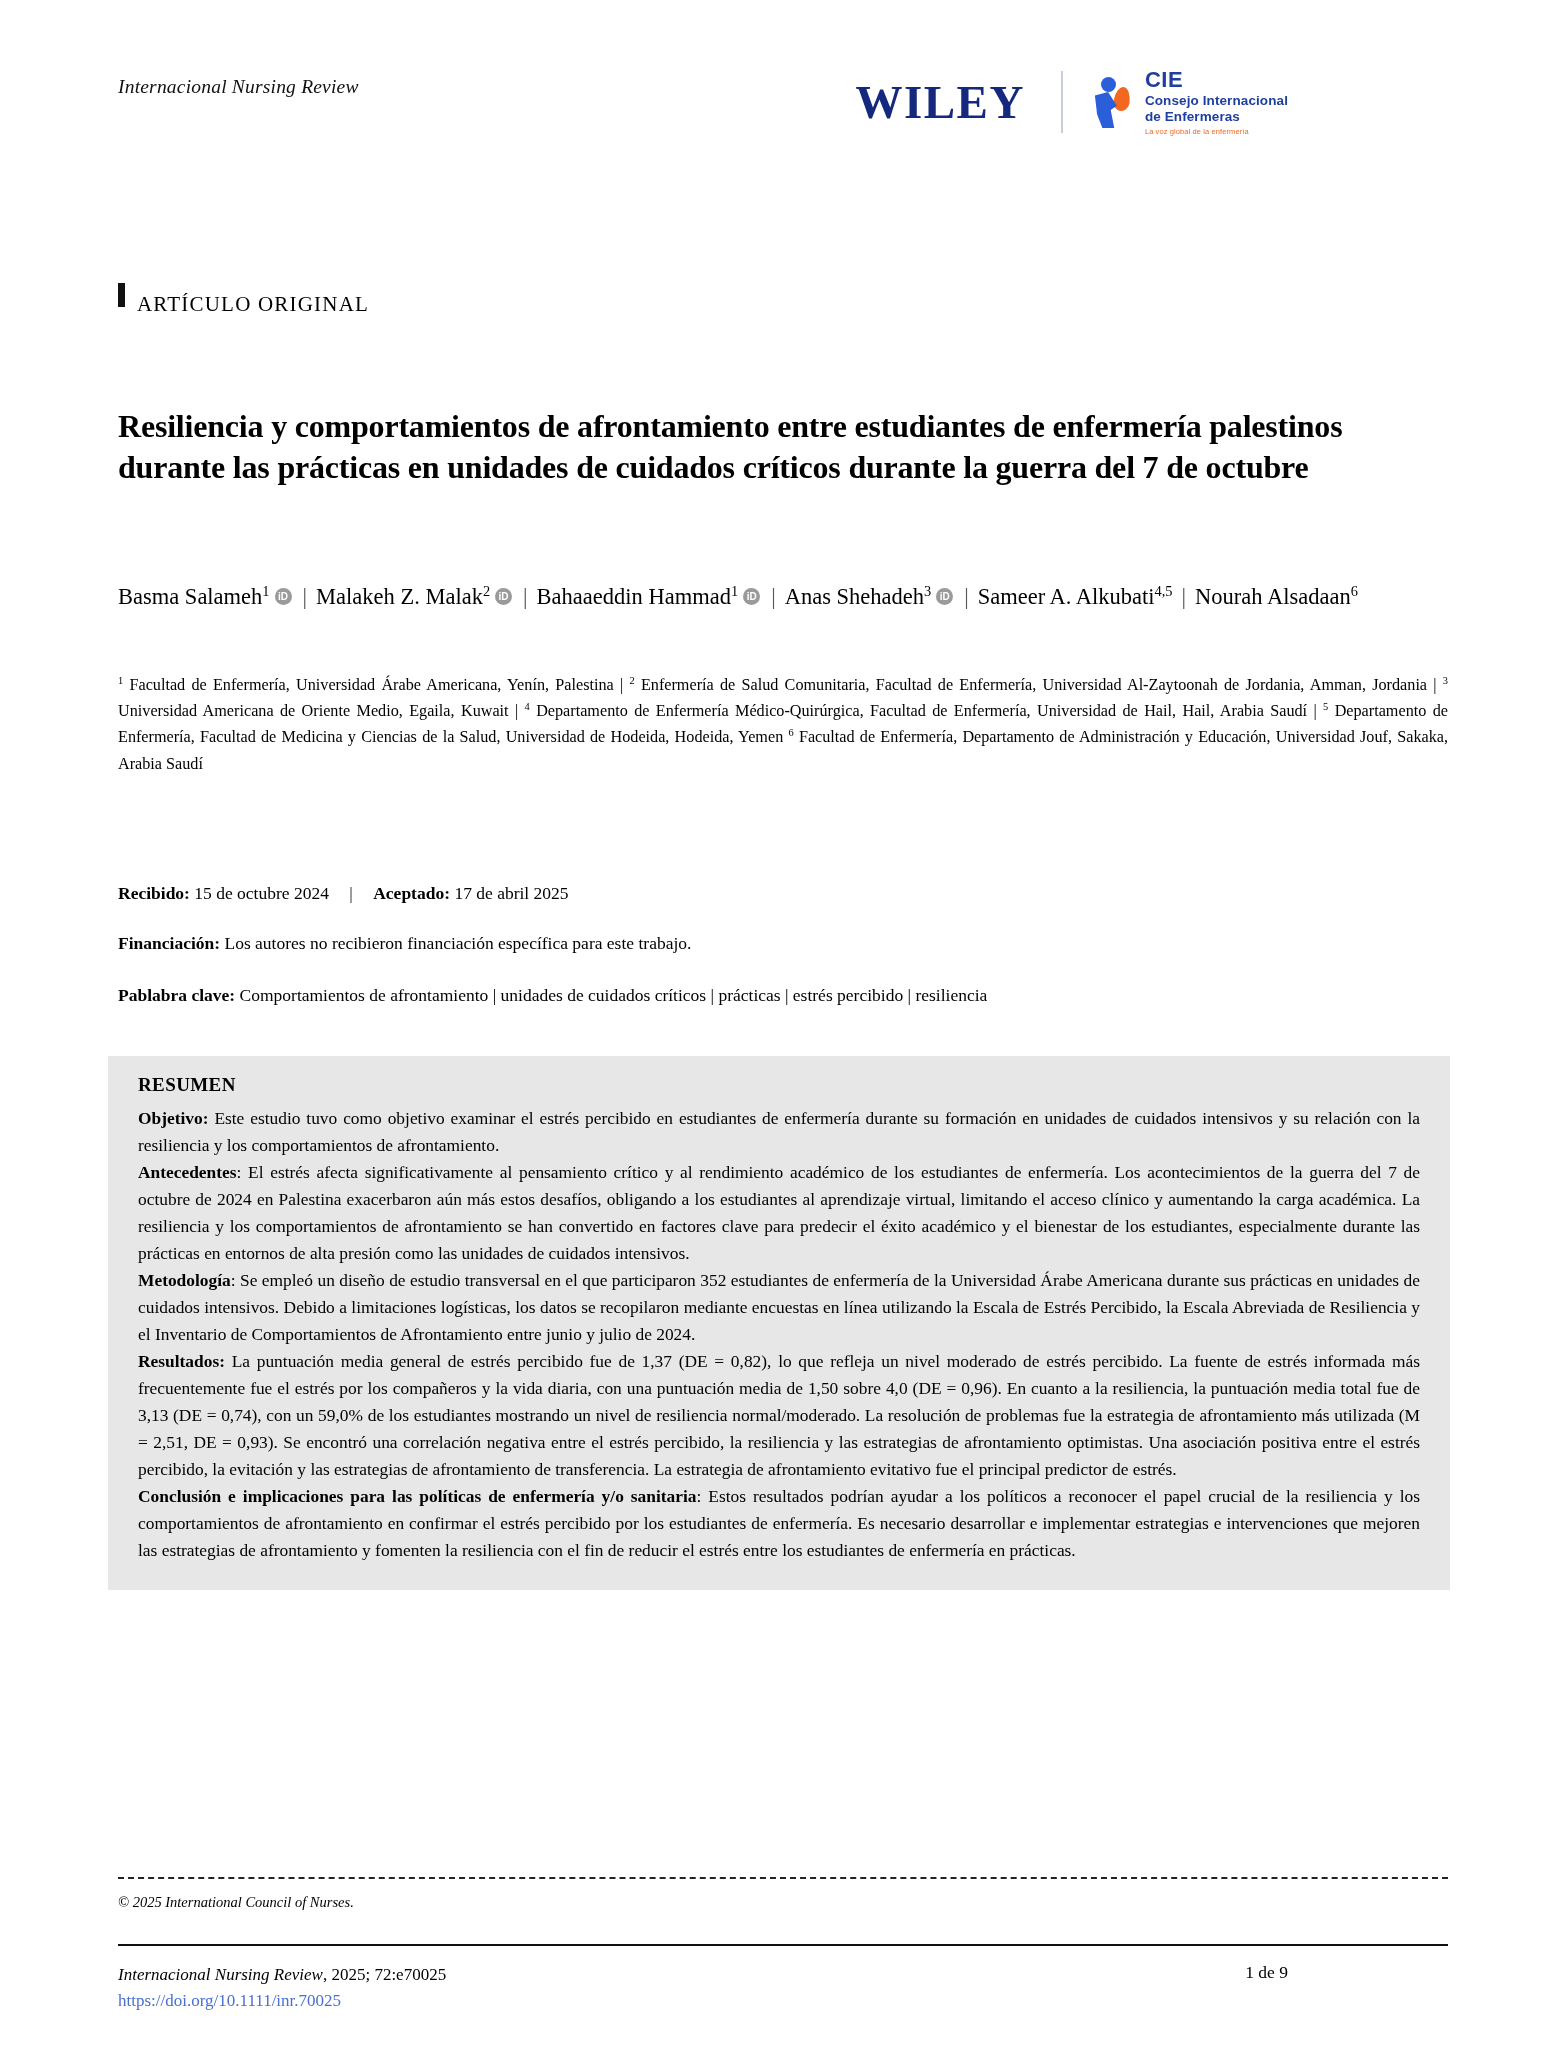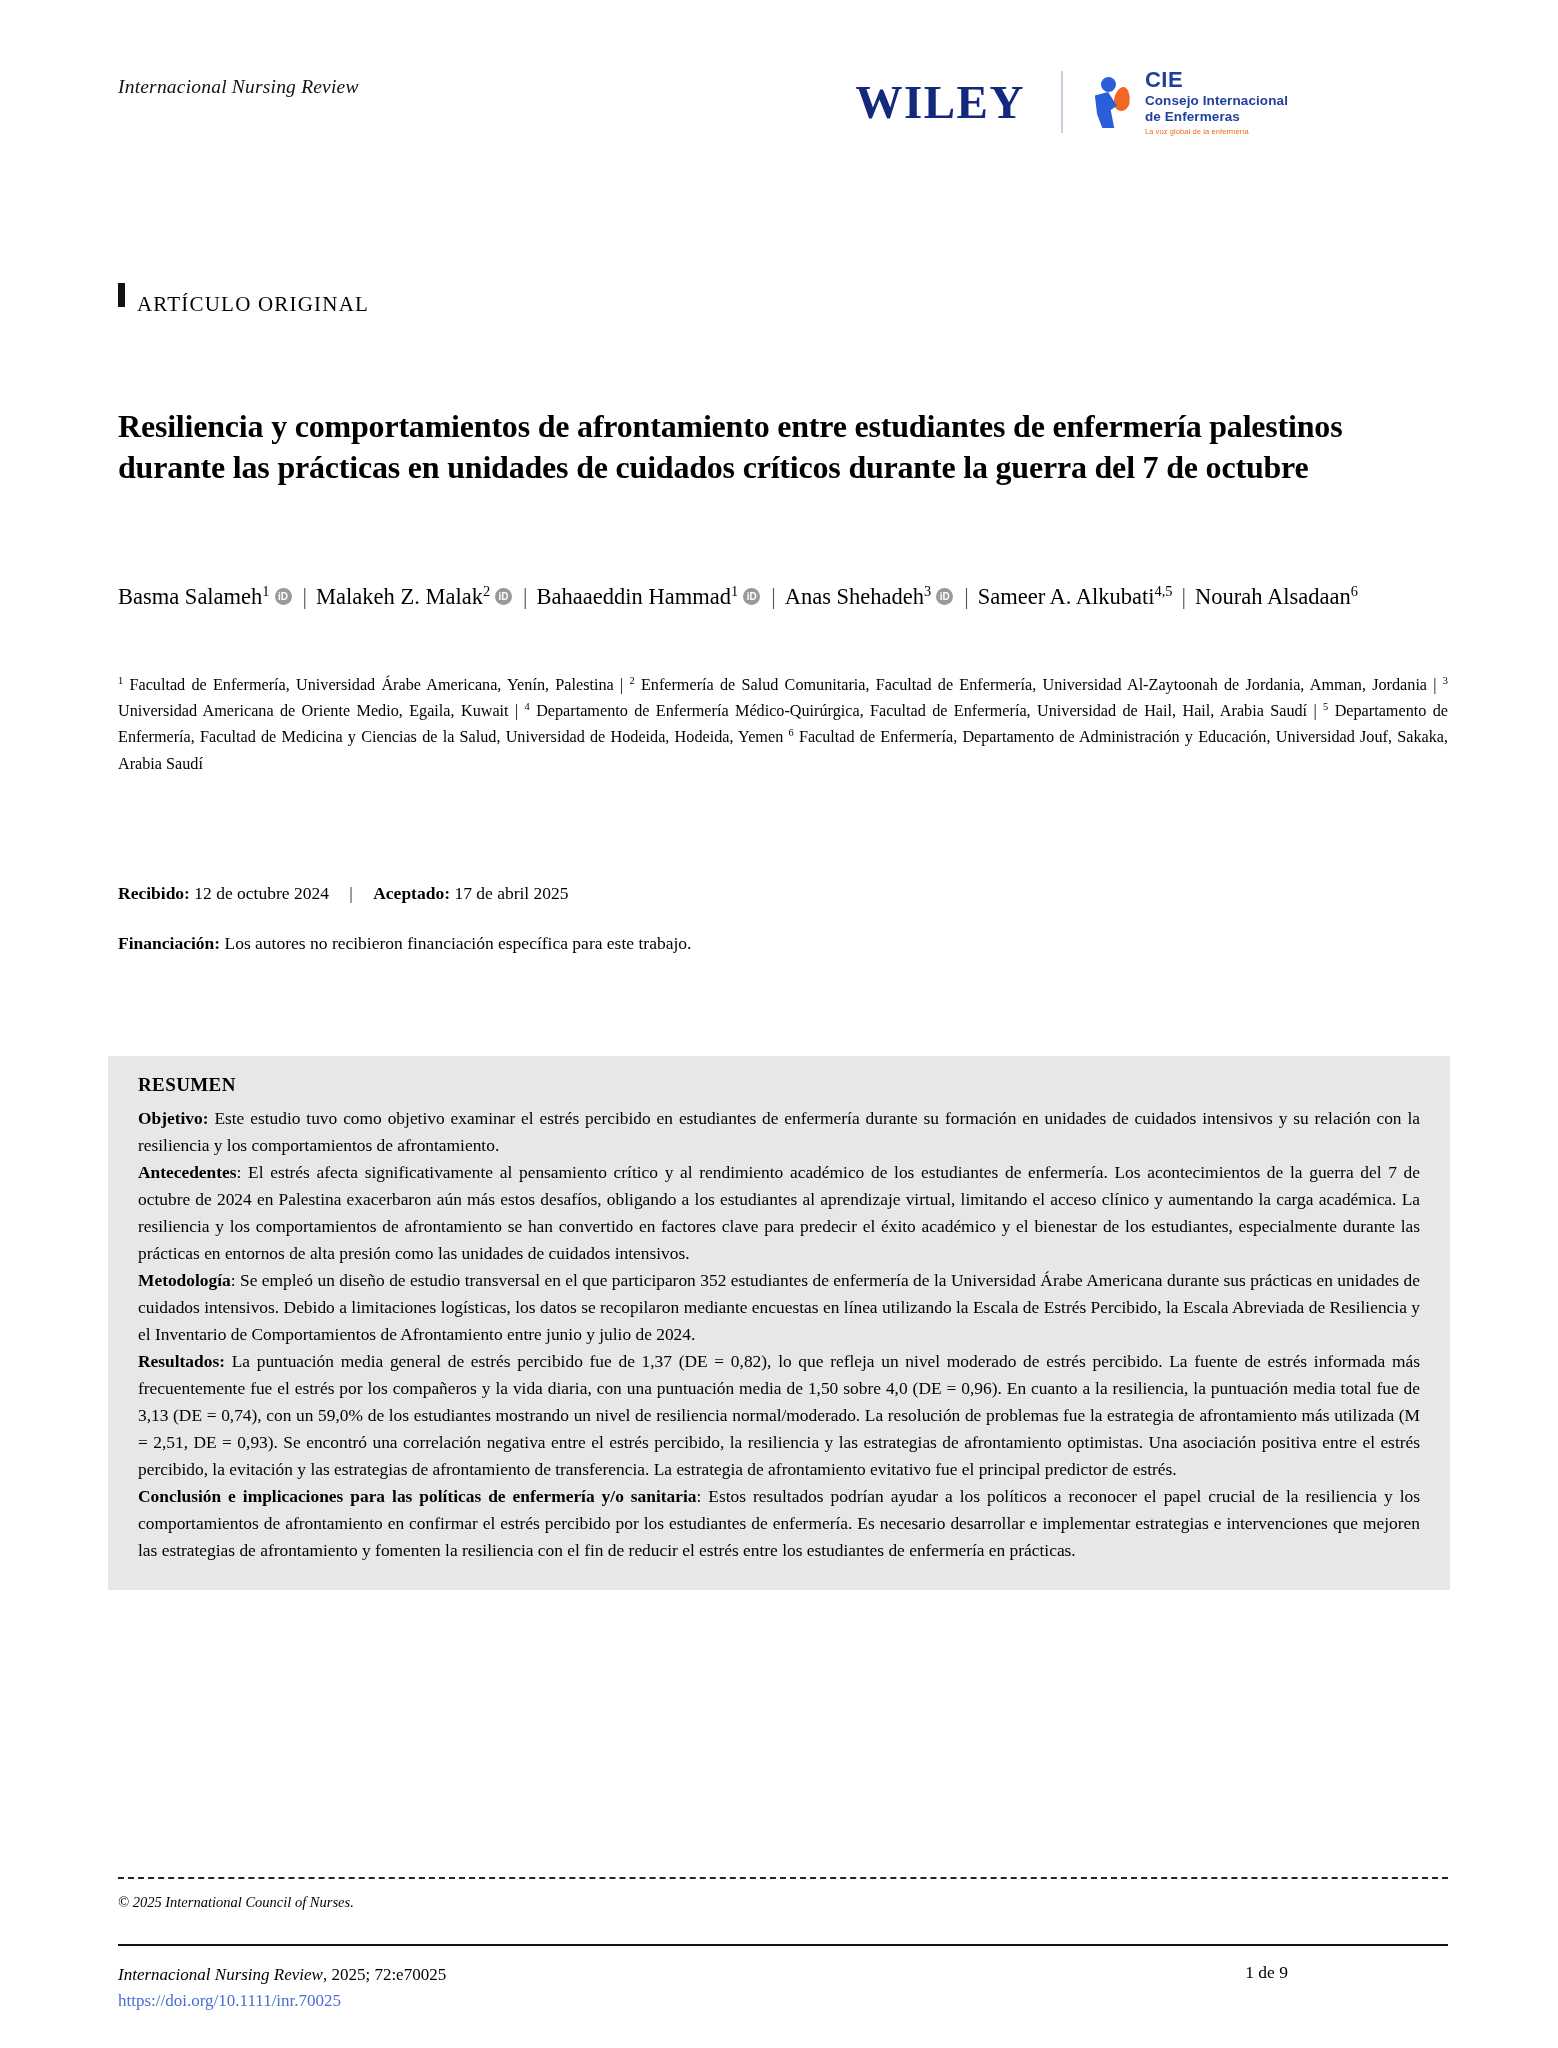--- a/index.html
+++ b/index.html
@@ -316,31 +316,35 @@
     <span id="authors-slot"><span>Basma Salameh<sup>1</sup></span><span class="orcid"></span><span class="sep">|</span><span>Malakeh Z. Malak<sup>2</sup></span><span class="orcid"></span><span class="sep">|</span><span>Bahaaeddin Hammad<sup>1</sup></span><span class="orcid"></span><span class="sep">|</span><span>Anas Shehadeh<sup>3</sup></span><span class="orcid"></span><span class="sep">|</span><span>Sameer A. Alkubati<sup>4,5</sup></span><span class="sep">|</span><span>Nourah Alsadaan<sup>6</sup></span></span>
   </div>
 
   <div class="affiliations">
     <span id="affiliations-slot"><sup>1</sup> Facultad de Enfermería, Universidad Árabe Americana, Yenín, Palestina | <sup>2</sup> Enfermería de Salud Comunitaria, Facultad de Enfermería, Universidad Al-Zaytoonah de Jordania, Amman, Jordania | <sup>3</sup> Universidad Americana de Oriente Medio, Egaila, Kuwait | <sup>4</sup> Departamento de Enfermería Médico-Quirúrgica, Facultad de Enfermería, Universidad de Hail, Hail, Arabia Saudí | <sup>5</sup> Departamento de Enfermería, Facultad de Medicina y Ciencias de la Salud, Universidad de Hodeida, Hodeida, Yemen <sup>6</sup> Facultad de Enfermería, Departamento de Administración y Educación, Universidad Jouf, Sakaka, Arabia Saudí</span>
   </div>
 
 
   <div class="meta meta-dates">
     <b>Recibido:</b>
-    <span>12 de octubre 2024</span>
+    <span>15 de octubre 2024</span>
     <span class="pipe">|</span>
     <b>Aceptado:</b>
     <span>17 de abril 2025</span>
   </div>
 
   <div class="meta meta-funding">
     <b>Financiación:</b>
     <span>Los autores no recibieron financiación específica para este trabajo.</span>
   </div>
 
+  <div class="meta meta-keywords">
+    <b>Pablabra clave:</b>
+    <span>Comportamientos de afrontamiento | unidades de cuidados críticos | prácticas | estrés percibido | resiliencia</span>
+  </div>
 
   <div class="abstract">
     <div class="abstract-heading">RESUMEN</div>
     <div id="abstract-slot">
         <p><span class="lbl">Objetivo:</span><span> Este estudio tuvo como objetivo examinar el estrés percibido en estudiantes de enfermería durante su formación en unidades de cuidados intensivos y su relación con la resiliencia y los comportamientos de afrontamiento.</span></p>
         <p><span class="lbl">Antecedentes</span><span>: El estrés afecta significativamente al pensamiento crítico y al rendimiento académico de los estudiantes de enfermería. Los acontecimientos de la guerra del 7 de octubre de 2024 en Palestina exacerbaron aún más estos desafíos, obligando a los estudiantes al aprendizaje virtual, limitando el acceso clínico y aumentando la carga académica. La resiliencia y los comportamientos de afrontamiento se han convertido en factores clave para predecir el éxito académico y el bienestar de los estudiantes, especialmente durante las prácticas en entornos de alta presión como las unidades de cuidados intensivos.</span></p>
         <p><span class="lbl">Metodología</span><span>: Se empleó un diseño de estudio transversal en el que participaron 352 estudiantes de enfermería de la Universidad Árabe Americana durante sus prácticas en unidades de cuidados intensivos. Debido a limitaciones logísticas, los datos se recopilaron mediante encuestas en línea utilizando la Escala de Estrés Percibido, la Escala Abreviada de Resiliencia y el Inventario de Comportamientos de Afrontamiento entre junio y julio de 2024.</span></p>
         <p><span class="lbl">Resultados:</span><span> La puntuación media general de estrés percibido fue de 1,37 (DE = 0,82), lo que refleja un nivel moderado de estrés percibido. La fuente de estrés informada más frecuentemente fue el estrés por los compañeros y la vida diaria, con una puntuación media de 1,50 sobre 4,0 (DE = 0,96). En cuanto a la resiliencia, la puntuación media total fue de 3,13 (DE = 0,74), con un 59,0% de los estudiantes mostrando un nivel de resiliencia normal/moderado. La resolución de problemas fue la estrategia de afrontamiento más utilizada (M = 2,51, DE = 0,93). Se encontró una correlación negativa entre el estrés percibido, la resiliencia y las estrategias de afrontamiento optimistas. Una asociación positiva entre el estrés percibido, la evitación y las estrategias de afrontamiento de transferencia. La estrategia de afrontamiento evitativo fue el principal predictor de estrés.</span></p>
         <p><span class="lbl">Conclusión e implicaciones para las políticas de enfermería y/o sanitaria</span><span>: Estos resultados podrían ayudar a los políticos a reconocer el papel crucial de la resiliencia y los comportamientos de afrontamiento en confirmar el estrés percibido por los estudiantes de enfermería. Es necesario desarrollar e implementar estrategias e intervenciones que mejoren las estrategias de afrontamiento y fomenten la resiliencia con el fin de reducir el estrés entre los estudiantes de enfermería en prácticas.</span></p>
       </div>

